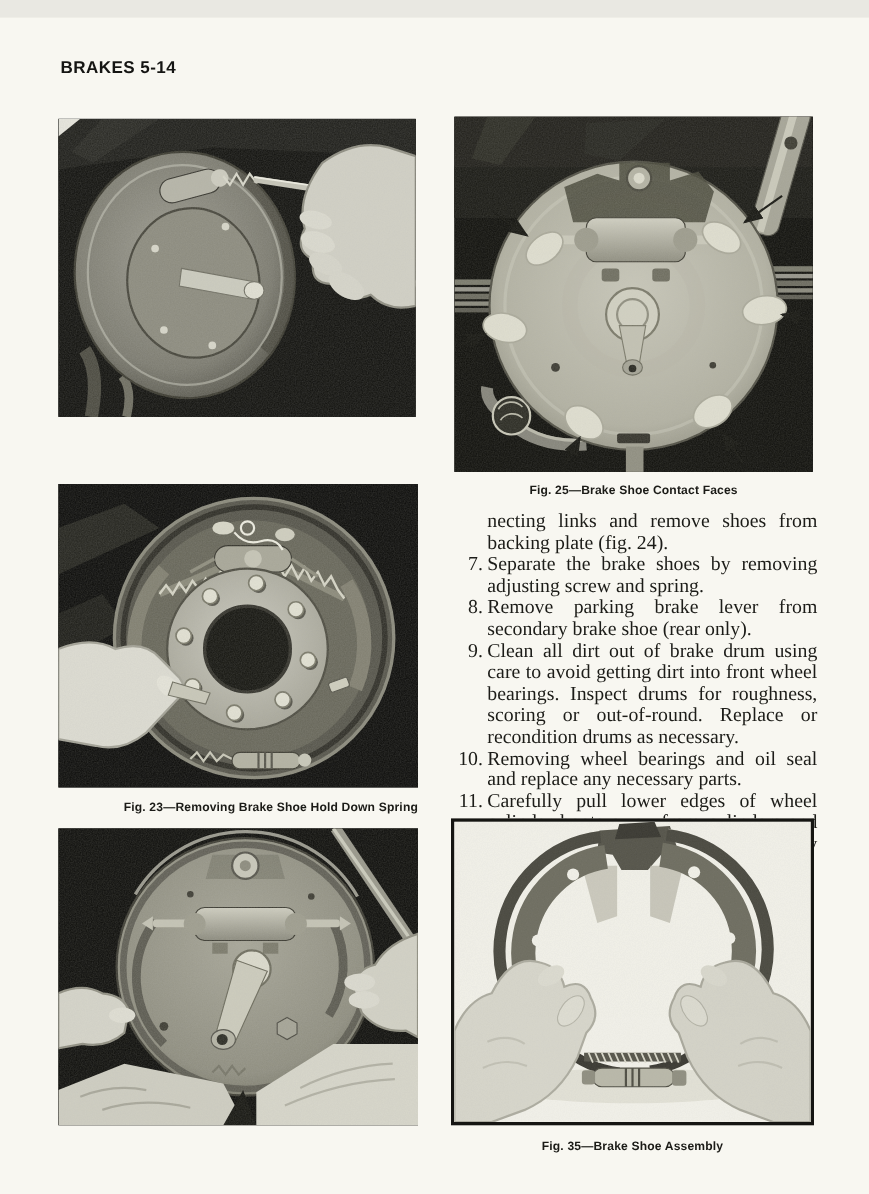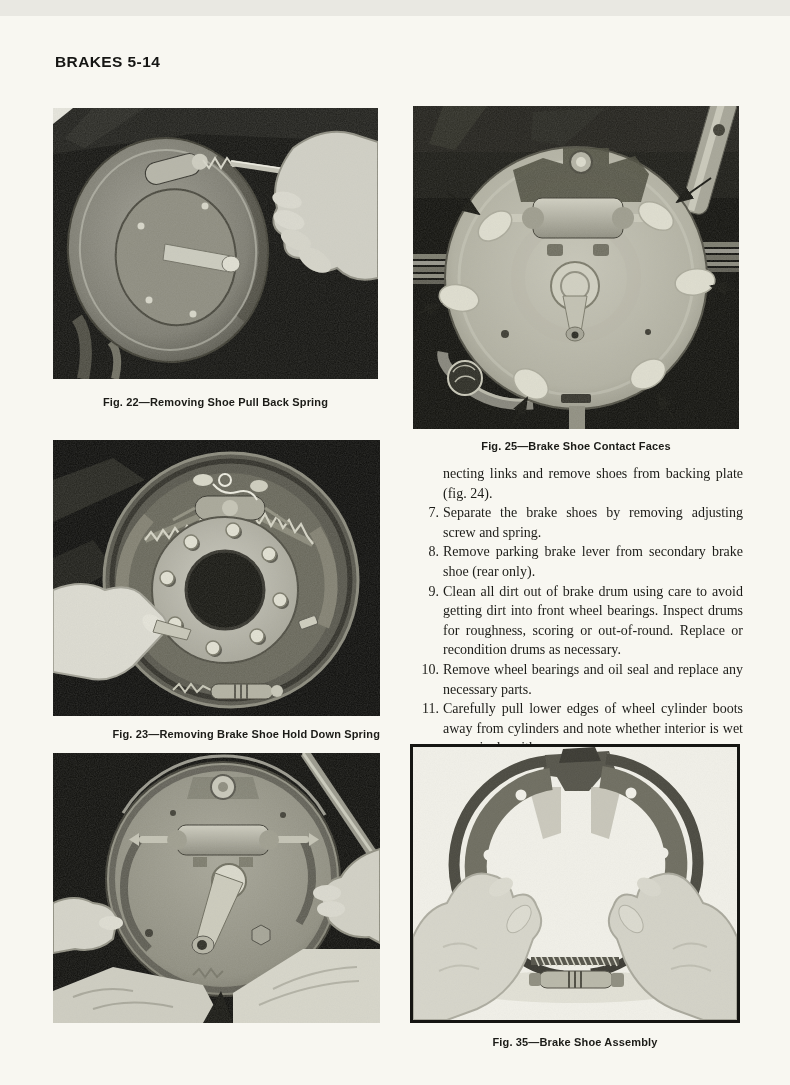--- a/index.html
+++ b/index.html
@@ -16,21 +16,21 @@
   .photo{position:absolute;overflow:hidden;background:#0e0e0b;}
   .photo svg{display:block;width:100%;height:100%;}
   .photo.light{background:#f2f1e9;border:3px solid #151512;}
   .cap{
     position:absolute;text-align:center;
     font-family:"Liberation Sans","DejaVu Sans",sans-serif;
     font-weight:bold;font-size:11px;letter-spacing:.15px;color:#1b1b17;
   }
   .textcol{
     position:absolute;left:415px;top:448px;width:328px;
-    font-size:14px;line-height:19.6px;text-align:justify;
+    font-size:18px;line-height:19.6px;text-align:justify;
   }
   .cont{padding-left:28px;}
   .step{display:flex;}
   .step .num{flex:none;width:24px;text-align:right;padding-right:4px;}
   .step .txt{flex:1;text-align:justify;}
 </style>
 </head>
 <body>
 
 <div class="page">
@@ -78,21 +78,20 @@
       <ellipse cx="262" cy="152" rx="18" ry="10" fill="#d7d6cb" transform="rotate(32 262 152)"></ellipse>
       <polygon points="112,136 178,148 176,164 110,152" fill="#ccccbf" stroke="#6f6e62"></polygon>
       <ellipse cx="178" cy="156" rx="9" ry="8" fill="#e2e1d4" stroke="#6f6e62"></ellipse>
       <circle cx="88" cy="118" r="3.5" fill="#d8d7ca"></circle>
         <circle cx="96" cy="192" r="3.5" fill="#d8d7ca"></circle>
       <circle cx="140" cy="206" r="3.5" fill="#d8d7ca"></circle>
         <circle cx="152" cy="98" r="3.5" fill="#d8d7ca"></circle>
       <rect width="325" height="271" filter="url(#n22)" opacity=".8"></rect>
     </svg>
   </div>
-  <div class="cap" style="left:53px;top:380px;width:325px;">Fig. 22—Removing Shoe Pull Back Spring</div>
 
   <div class="photo" style="left:413px;top:90px;width:326px;height:323px;">
     <svg viewBox="0 0 326 323" preserveAspectRatio="none">
       <defs>
         <radialGradient id="g25" cx="50%" cy="45%" r="62%">
           <stop offset="0%" stop-color="#c8c7b9"></stop>
             <stop offset="75%" stop-color="#b2b1a2"></stop>
             <stop offset="100%" stop-color="#8e8d7f"></stop>
         </radialGradient>
         <linearGradient id="lin25" x1="0" y1="0" x2="0" y2="1">
@@ -271,21 +270,21 @@
     <div class="step">
       <span class="num">8.</span>
       <span class="txt">Remove parking brake lever from secondary brake shoe (rear only).</span>
     </div>
     <div class="step">
       <span class="num">9.</span>
       <span class="txt">Clean all dirt out of brake drum using care to avoid getting dirt into front wheel bearings. Inspect drums for roughness, scoring or out-of-round. Replace or recondition drums as necessary.</span>
     </div>
     <div class="step">
       <span class="num">10.</span>
-      <span class="txt">Remove wheel bearings and oil seal and replace any necessary parts.</span>
+      <span class="txt">Removing wheel bearings and oil seal and replace any necessary parts.</span>
     </div>
     <div class="step">
       <span class="num">11.</span>
       <span class="txt">Carefully pull lower edges of wheel cylinder boots away from cylinders and note whether interior is wet excessively with</span>
     </div>
   </div>
 
   <div class="photo" style="left:53px;top:737px;width:327px;height:270px;">
     <svg viewBox="0 0 327 270" preserveAspectRatio="none">
       <defs>

